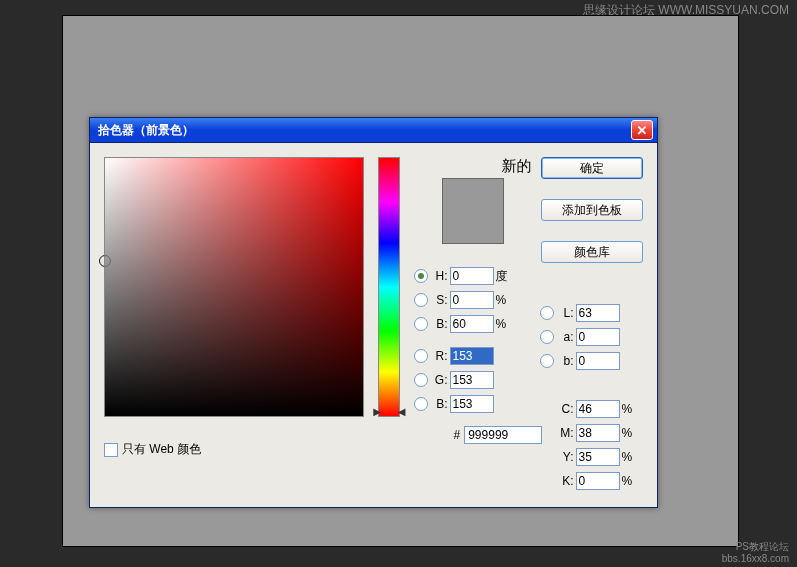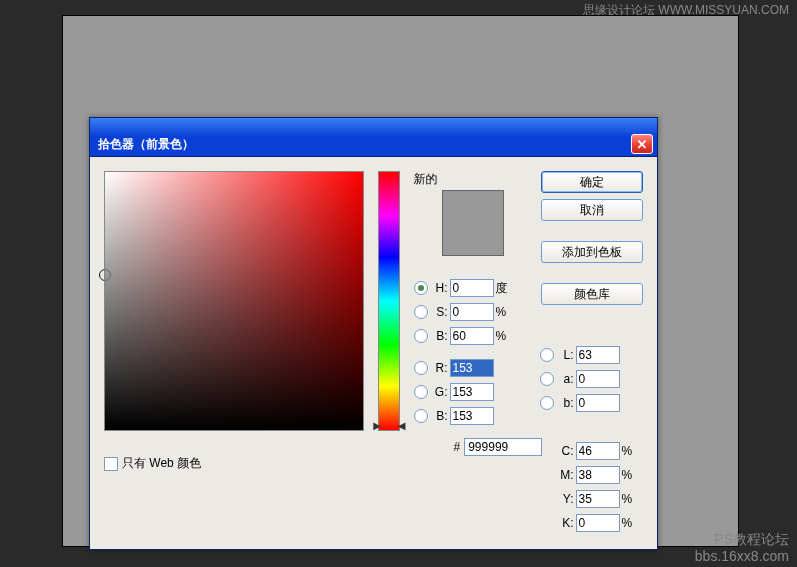--- a/index.html
+++ b/index.html
@@ -18,21 +18,21 @@
     top: 2px;
     right: 8px;
     color: #888;
     font-size: 12px;
   }
   .watermark-bot {
     position: absolute;
     bottom: 2px;
     right: 8px;
     color: #888;
-    font-size: 14px;
+    font-size: 10px;
     text-align: right;
     line-height: 1.2;
   }
   .canvas {
     position: absolute;
     top: 15px;
     left: 62px;
     width: 675px;
     height: 530px;
     background: #999999;
@@ -47,21 +47,21 @@
     background: #eceae5;
     box-shadow: 0 0 6px rgba(0,0,0,0.4);
   }
   .titlebar {
     height: 24px;
     background: linear-gradient(to bottom, #3a80f2 0%, #0a3fd8 50%, #0a3fd8 100%);
     border-bottom: 1px solid #0a246a;
     display: flex;
     align-items: center;
     justify-content: space-between;
-    padding: 14px 4px 0 8px;
+    padding: 0 4px 0 8px;
     color: #fff;
     font-weight: bold;
     text-align: right;
   }
   .close-btn {
     width: 20px;
     height: 18px;
     background: linear-gradient(to bottom, #f88 0%, #e43 50%, #c22 100%);
     border: 1px solid #fff;
     border-radius: 3px;
@@ -121,22 +121,22 @@
     display: flex;
     justify-content: space-between;
     font-size: 10px;
     color: #333;
   }
   .midcol {
     margin-left: 14px;
     width: 118px;
   }
   .newcur {
-    text-align: left;
-    font-size: 12px;
+    text-align: right;
+    font-size: 15px;
   }
   .swatch {
     width: 60px;
     height: 64px;
     margin: 2px auto;
     border: 1px solid #666;
     display: flex;
     flex-direction: column;
   }
   .swatch div { flex: 1; }
@@ -302,21 +302,20 @@
         <div class="hexrow">
           <span>#</span>
           <input type="text" value="999999" style="">
         </div>
       </div>
     </div>
 
     <div class="rightcol">
       <div class="btns">
         <div class="btn primary">确定</div>
-        <div class="btn">取消</div>
         <div style="height:8px"></div>
         <div class="btn">添加到色板</div>
         <div style="height:8px"></div>
         <div class="btn">颜色库</div>
       </div>
 
       <div class="lab-fields">
         <div class="frow">
           <span class="radio"></span>
           <span class="lbl">L:</span>

